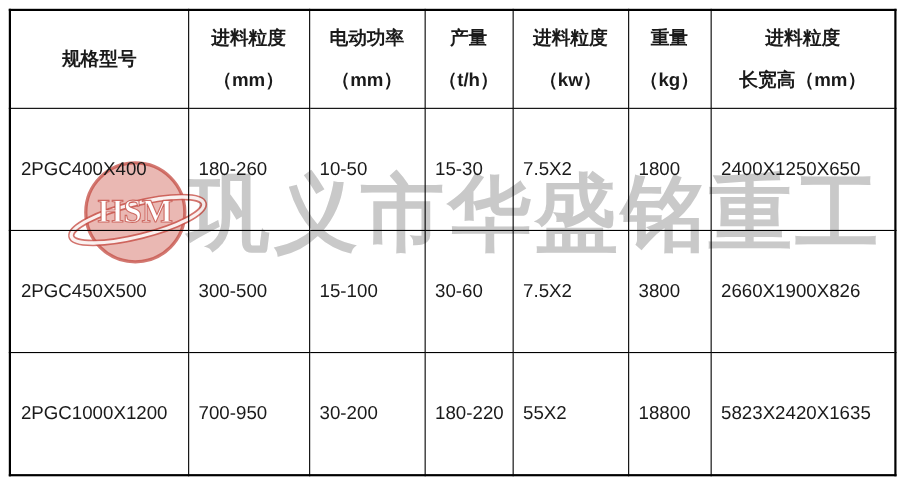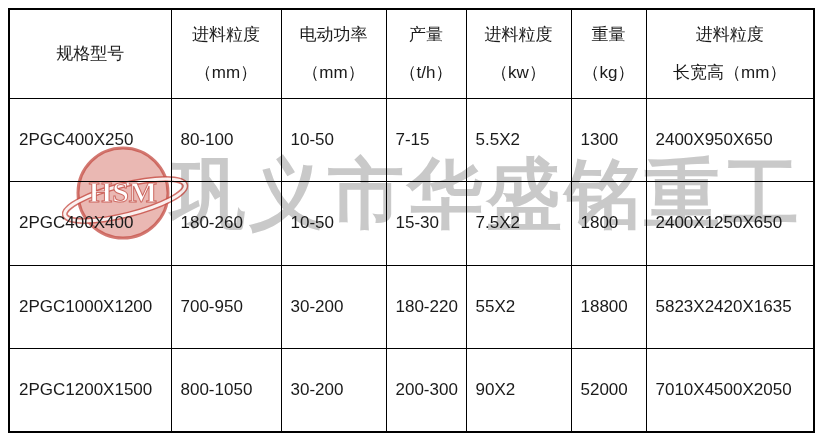--- a/index.html
+++ b/index.html
@@ -49,21 +49,21 @@
   table.spec th, table.spec td {
     border: 1px solid #000;
     color: #1a1a1a;
     background: transparent;
     overflow: hidden;
   }
   table.spec thead tr { height: 89px; }
   table.spec tbody tr { height: 42px; }
   table.spec th {
     font-size: 17px;
-    font-weight: 400;
+    font-weight: 700;
     text-align: center;
     vertical-align: middle;
     padding: 0;
   }
   th .h2 { margin-top: 15px; }
   th .h2:empty { display: none; }
   table.spec td {
     font-size: 17px;
     text-align: left;
     vertical-align: middle;
@@ -122,50 +122,41 @@
           <div class="h2">（kg）</div>
         </th>
         <th>
           <div class="h1">进料粒度</div>
           <div class="h2">长宽高（mm）</div>
         </th>
       </tr>
     </thead>
     <tbody>
       <tr>
-        <td>2PGC400X250</td>
-        <td>80-100</td>
-        <td>10-50</td>
-        <td>7-15</td>
-        <td>5.5X2</td>
-        <td>1300</td>
-        <td>2400X950X650</td>
-      </tr>
-      <tr>
         <td>2PGC400X400</td>
         <td>180-260</td>
         <td>10-50</td>
         <td>15-30</td>
         <td>7.5X2</td>
         <td>1800</td>
         <td>2400X1250X650</td>
+      </tr>
+      <tr>
+        <td>2PGC450X500</td>
+        <td>300-500</td>
+        <td>15-100</td>
+        <td>30-60</td>
+        <td>7.5X2</td>
+        <td>3800</td>
+        <td>2660X1900X826</td>
       </tr>
       <tr>
         <td>2PGC1000X1200</td>
         <td>700-950</td>
         <td>30-200</td>
         <td>180-220</td>
         <td>55X2</td>
         <td>18800</td>
         <td>5823X2420X1635</td>
       </tr>
-      <tr>
-        <td>2PGC1200X1500</td>
-        <td>800-1050</td>
-        <td>30-200</td>
-        <td>200-300</td>
-        <td>90X2</td>
-        <td>52000</td>
-        <td>7010X4500X2050</td>
-      </tr>
     </tbody>
   </table>
 </div>
 
 </body></html>

